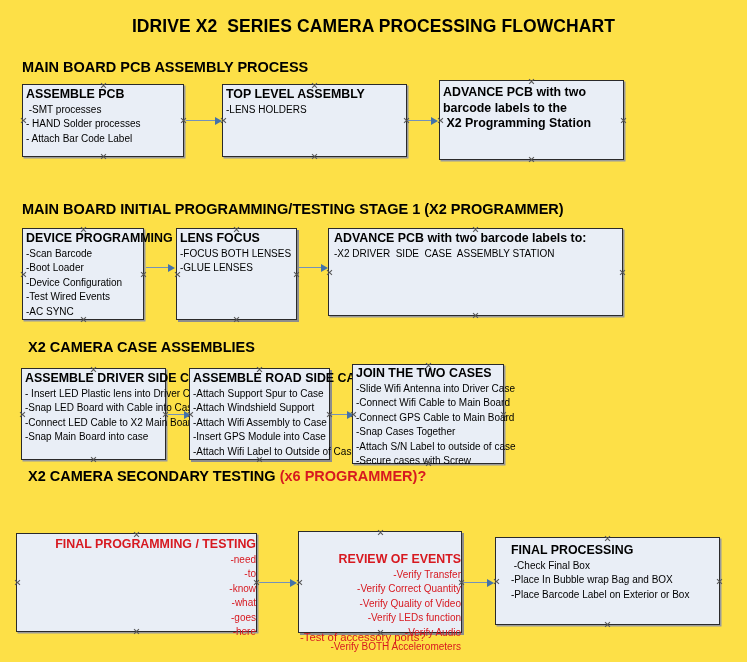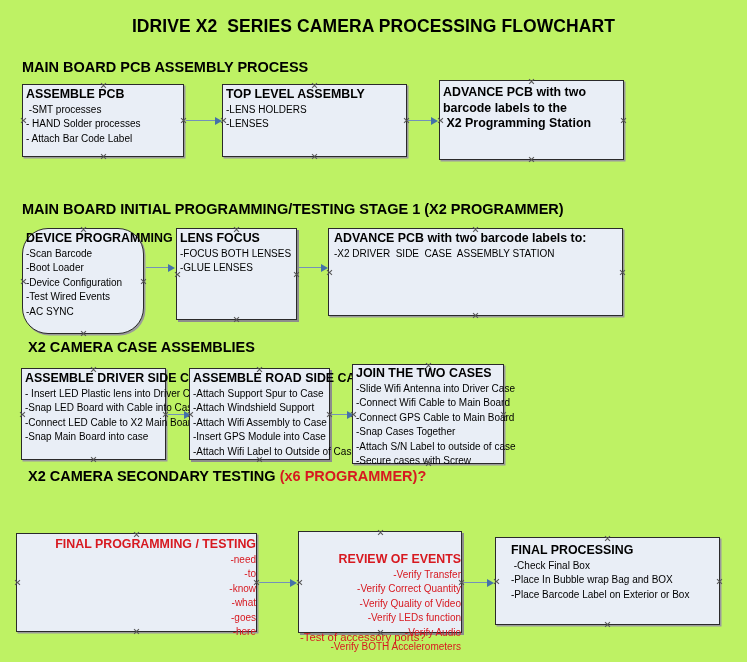--- a/index.html
+++ b/index.html
@@ -8,21 +8,21 @@
     background: #ffffff;
   }
   body {
     font-family: "Liberation Sans", sans-serif;
     -webkit-font-smoothing: antialiased;
   }
   #canvas {
     position: relative;
     width: 747px;
     height: 662px;
-    background: #bef264;
+    background: #fde047;
     overflow: hidden;
   }
   
   .doc-title {
     position: absolute;
     left: 0;
     top: 16px;
     width: 747px;
     text-align: center;
     font-size: 17.5px;
@@ -159,21 +159,20 @@
 
   <div class="connector" style="left:186px; top:116px; width:36px;">
     <span class="line"></span>
       <span class="head"></span>
   </div>
 
   <div class="pbox" style="left:222px; top:84px; width:185px; height:73px;">
     <div class="pbox-inner">
       <div class="pbox-title">TOP LEVEL ASSEMBLY</div>
       <div class="pbox-line">-LENS HOLDERS</div>
-      <div class="pbox-line">-LENSES</div>
     </div>
     <span class="handle" style="left:50%; top:0;"></span>
     <span class="handle" style="left:50%; top:100%;"></span>
     <span class="handle" style="left:0; top:50%;"></span>
     <span class="handle" style="left:100%; top:50%;"></span>
   </div>
 
   <div class="connector" style="left:408px; top:116px; width:30px;">
     <span class="line"></span>
       <span class="head"></span>
@@ -186,21 +185,21 @@
       <div class="pbox-title"> X2 Programming Station</div>
     </div>
     <span class="handle" style="left:50%; top:0;"></span>
     <span class="handle" style="left:50%; top:100%;"></span>
     <span class="handle" style="left:0; top:50%;"></span>
     <span class="handle" style="left:100%; top:50%;"></span>
   </div>
 
   <div class="section-heading" style="left:22px; top:201px;">MAIN BOARD INITIAL PROGRAMMING/TESTING STAGE 1 (X2 PROGRAMMER)</div>
 
-  <div class="pbox" style="left:22px; top:228px; width:122px; height:106px;border-radius:26px;">
+  <div class="pbox" style="left:22px; top:228px; width:122px; height:92px;">
     <div class="pbox-inner">
       <div class="pbox-title">DEVICE PROGRAMMING</div>
       <div class="pbox-line">-Scan Barcode</div>
       <div class="pbox-line">-Boot Loader</div>
       <div class="pbox-line">-Device Configuration</div>
       <div class="pbox-line">-Test Wired Events</div>
       <div class="pbox-line">-AC SYNC</div>
     </div>
     <span class="handle" style="left:50%; top:0;"></span>
     <span class="handle" style="left:50%; top:100%;"></span>

